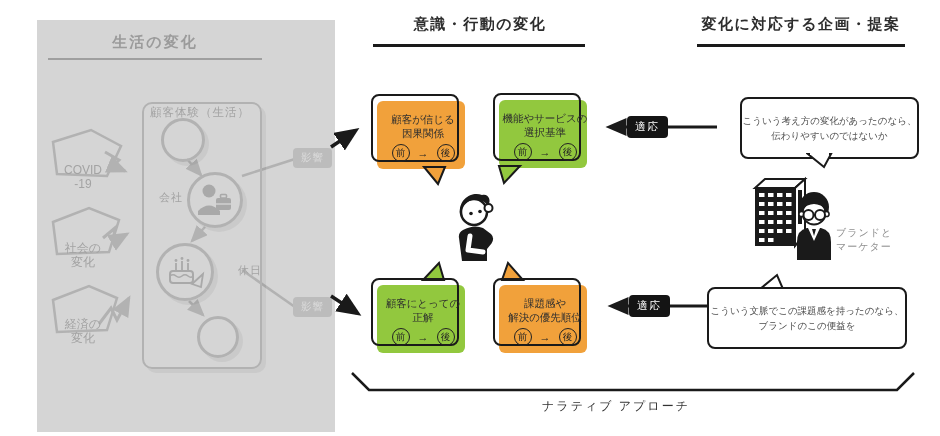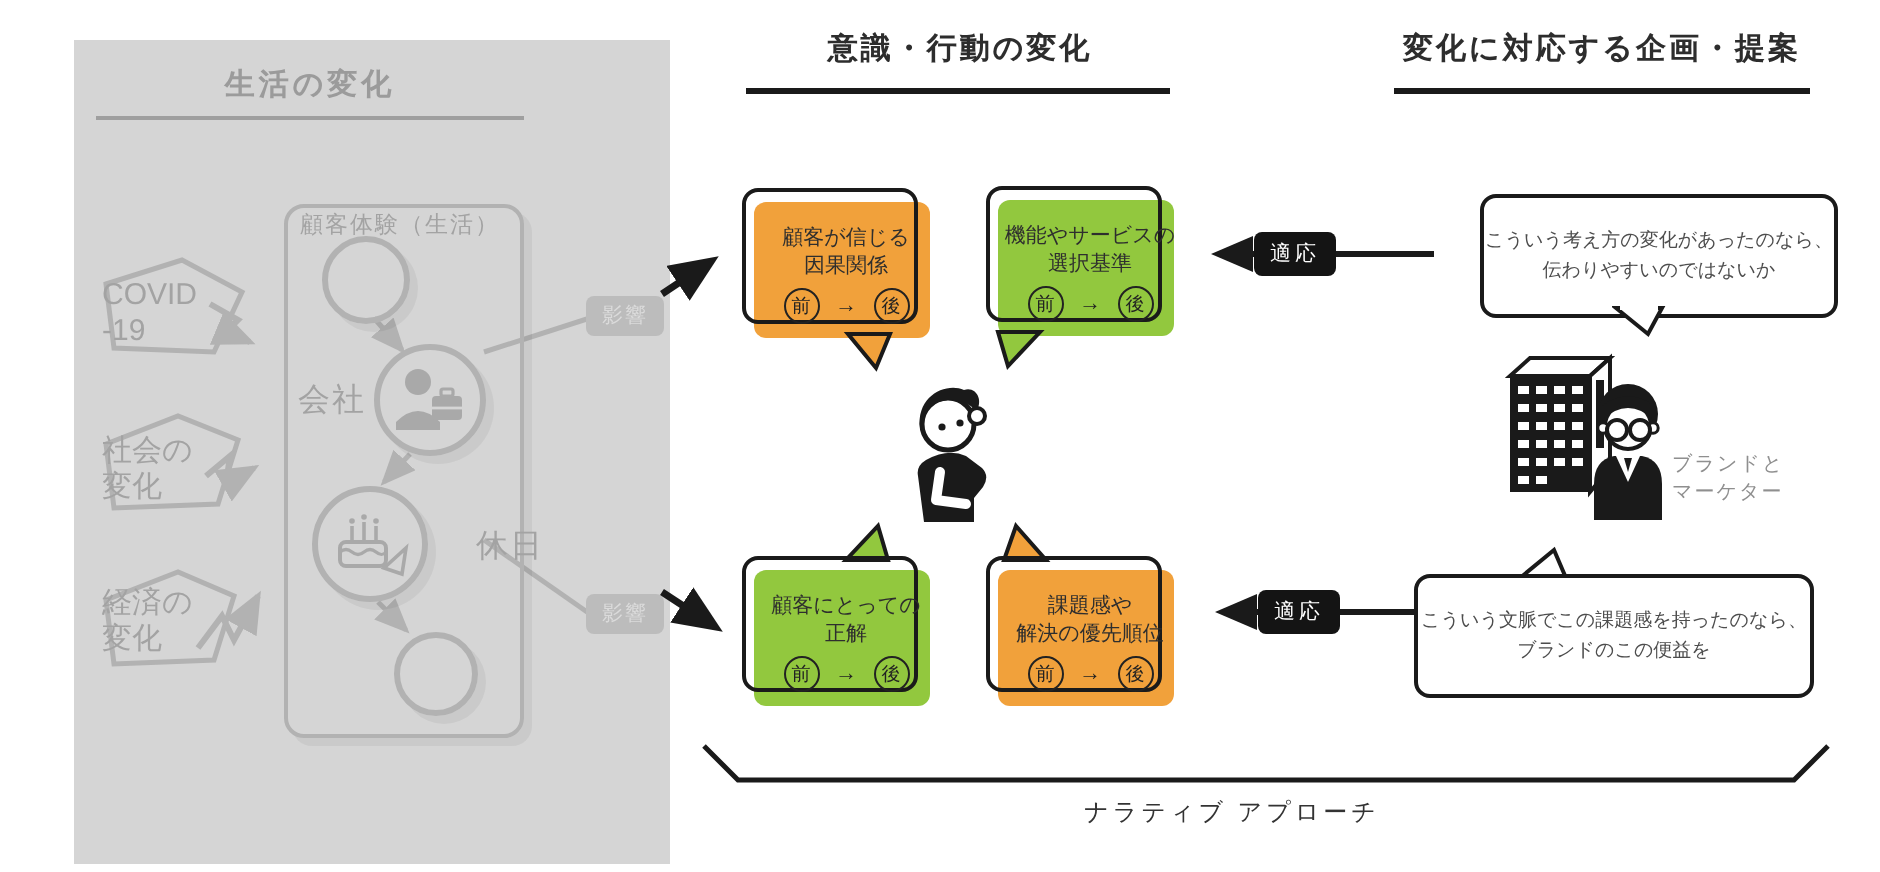--- a/index.html
+++ b/index.html
@@ -6,22 +6,22 @@
   .canvas{position:relative;width:940px;height:436px;background:#fff;overflow:hidden;}
   .abs{position:absolute;}
   svg{display:block;}
   
   .panel{left:37px;top:20px;width:298px;height:412px;background:#d5d5d5;}
   .p-title{left:10px;top:13px;width:216px;text-align:center;font-size:15px;font-weight:600;color:#9b9b9b;letter-spacing:2px;}
   .p-underline{left:11px;top:38px;width:214px;height:2px;background:#9f9f9f;}
   .p-subtitle{left:83px;top:58px;width:160px;text-align:center;font-size:11.5px;color:#a3a3a3;letter-spacing:1px;margin-top:27px;}
   .p-container{left:105px;top:82px;width:116px;height:263px;border:2px solid #b2b2b2;border-radius:10px;box-shadow:4px 4px 0 rgba(0,0,0,.05);}
   .p-circle{border:3px solid #b2b2b2;border-radius:50%;box-shadow:4px 4px 0 rgba(0,0,0,.05);}
-  .p-label{font-size:16px;color:#a3a3a3;letter-spacing:1px;font-family:Liberation Serif, serif;}
-  .f-text{width:64px;text-align:left;font-size:15px;line-height:1.2;color:#a3a3a3;}
+  .p-label{font-size:11px;color:#a3a3a3;letter-spacing:1px;font-family:Liberation Serif, serif;}
+  .f-text{width:64px;text-align:center;font-size:12px;line-height:1.2;color:#a3a3a3;margin-top:24px;}
   .badge-gray{background:#bcbcbc;color:#dbdbdb;font-size:10.5px;padding:3px 8px;border-radius:4px;letter-spacing:1px;font-family:Liberation Mono, monospace;}
   
   .col-title{font-size:15px;font-weight:700;color:#2d2d2d;text-align:center;letter-spacing:1.5px;}
   .col-underline{height:3px;background:#1a1a1a;}
   
   .bubble{position:absolute;width:88px;height:68px;}
   .b-fill{position:absolute;left:6px;top:7px;width:88px;height:68px;border-radius:6px;}
   .orange{background:#F1A13B;}
   .green{background:#92C83E;}
   .b-outline{position:absolute;inset:0;border:2px solid #1a1a1a;border-radius:8px;}

